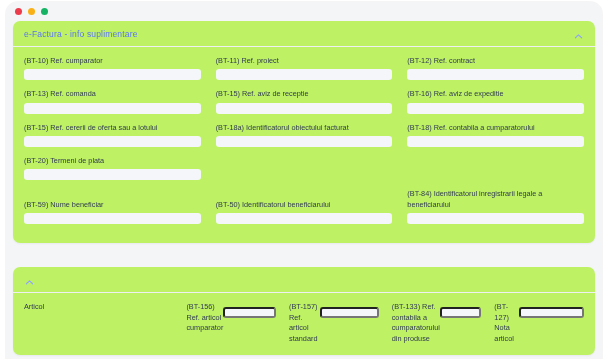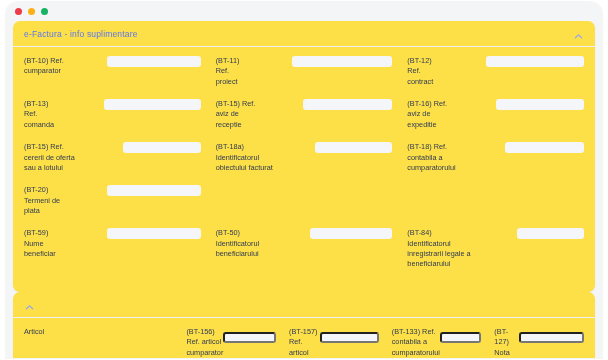--- a/index.html
+++ b/index.html
@@ -45,24 +45,24 @@
 
   
   .content {
     position: relative;
     height: 337px;
     padding: 0 7px 0 7px;
     background: #f4f5f7;
   }
 
   .card {
-    background: #fde047;
+    background: #bef264;
     border-radius: 7px;
     box-shadow: 0 1px 2px rgba(16,24,40,0.05);
-    margin-bottom: 0;
+    margin-bottom: 24px;
     overflow: hidden;
   }
 
   .card-header {
     height: 26px;
     display: flex;
     align-items: center;
     justify-content: space-between;
     padding: 0 11px 0 11px;
     border-bottom: 1px solid #eef0f4;
@@ -89,25 +89,24 @@
   }
 
   .grid3 {
     display: grid;
     grid-template-columns: 1fr 1fr 1fr;
     column-gap: 15px;
   }
 
   .field {
     display: flex;
-    flex-direction: row;
+    flex-direction: column;
     justify-content: flex-end;
     margin-bottom: 9px;
     min-height: 22px;
-    gap: 41px;
   }
   .field.empty { min-height: 0; }
 
   .field-label {
     font-size: 7.3px;
     color: #303a54;
     line-height: 1.42;
     margin-bottom: 3px;
   }
 

